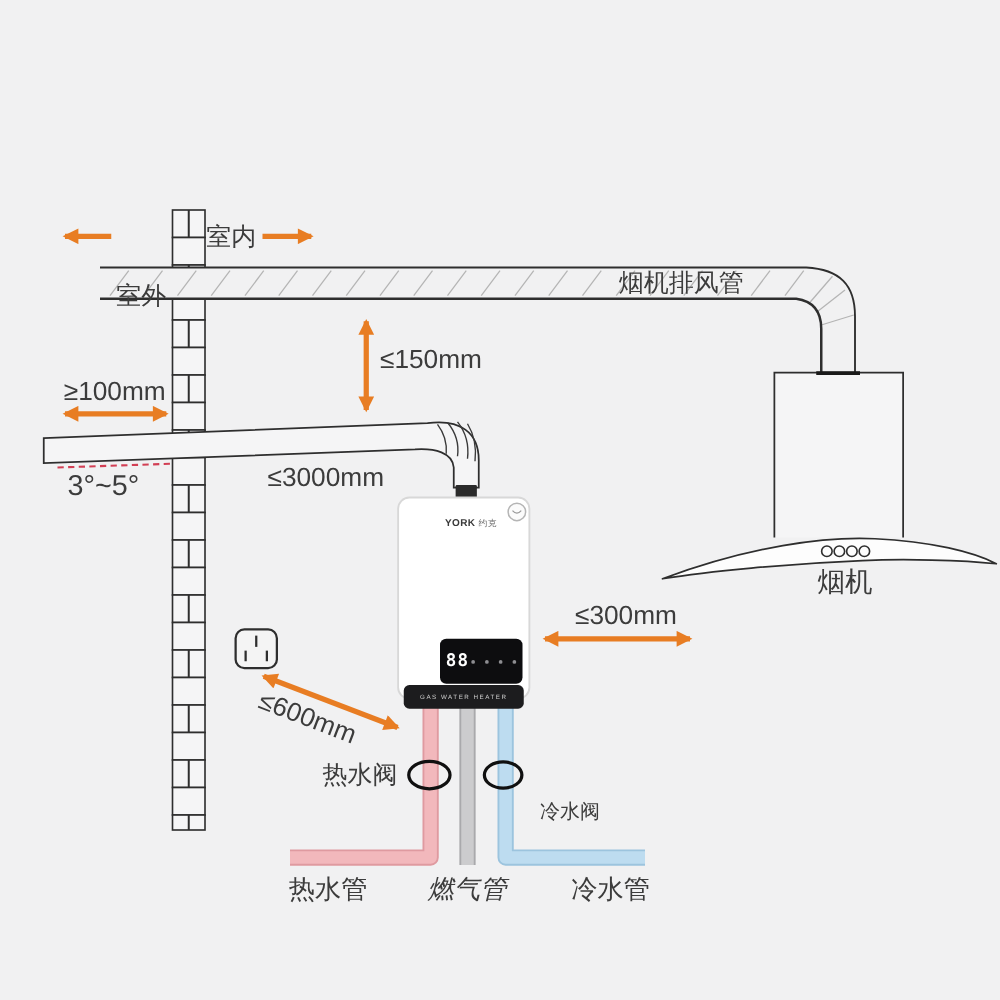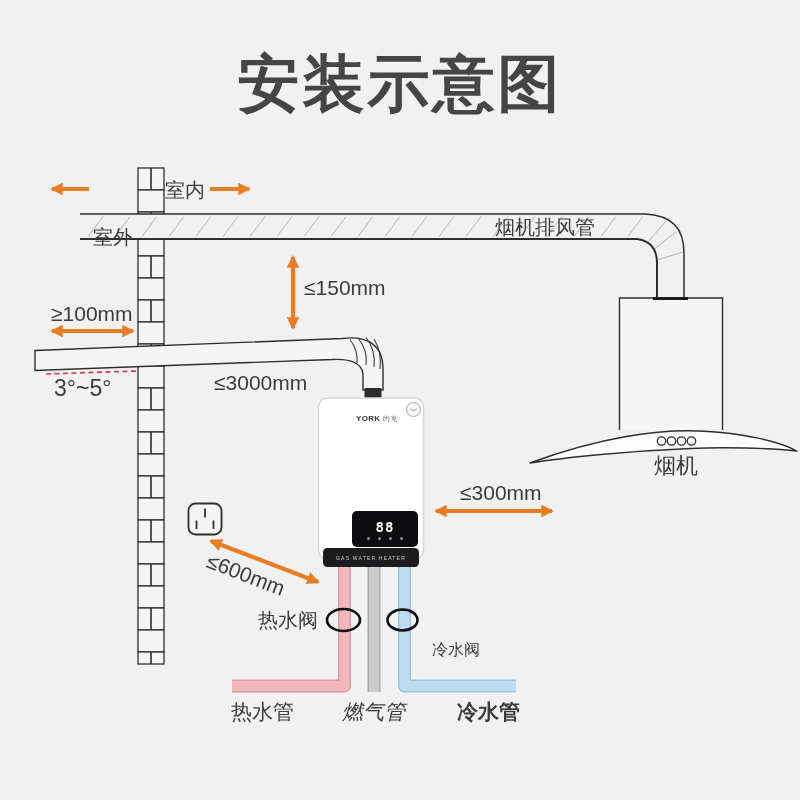--- a/index.html
+++ b/index.html
@@ -27,21 +27,21 @@
   .rib{fill:none;stroke:#3a3a3a;stroke-width:1.1;}
 
   
   .label{position:absolute;color:var(--text,#3c3c3c);font-size:21px;white-space:nowrap;line-height:1.1;}
   .title{position:absolute;left:0;right:0;top:42px;text-align:center;font-size:62px;font-weight:800;
          letter-spacing:3px;color:#454545;}
   .rot600{transform:rotate(21deg);transform-origin:left top;}
   .brand{position:absolute;font-size:8px;color:#3a3a3a;font-weight:700;letter-spacing:.3px;}
   .brand .cn{font-weight:400;color:#6a6a6a;font-size:7px;}
   .display{position:absolute;left:352px;top:511px;width:66px;height:36px;border-radius:5px;
-           display:flex;flex-direction:column;align-items:center;justify-content:center;gap:2px;pointer-events:none;text-align:center;}
+           display:flex;flex-direction:row;align-items:center;justify-content:center;gap:2px;pointer-events:none;text-align:center;}
   .display .digits{color:#fff;font-family:"DejaVu Sans Mono","Liberation Mono",monospace;
                    font-size:14px;font-weight:700;letter-spacing:1px;}
   .display .dots{display:flex;gap:8px;}
   .display .dots span{width:3px;height:3px;border-radius:50%;background:#8e8e92;display:block;}
   .strip-text{position:absolute;left:323px;top:549px;width:96px;height:18px;display:flex;align-items:center;
               justify-content:center;font-size:5px;letter-spacing:1.2px;color:#cfcfcf;}
 </style>
 </head>
 <body>
 
@@ -180,42 +180,41 @@
     <g>
       <path class="orange-line" d="M89,189 L52,189" marker-end="url(#arrowhead)"></path>
       <path class="orange-line" d="M210,189 L249,189" marker-end="url(#arrowhead)"></path>
       <path class="orange-line" d="M293,257 L293,328" marker-start="url(#arrowhead)" marker-end="url(#arrowhead)"></path>
       <path class="orange-line" d="M52,331 L133,331" marker-start="url(#arrowhead)" marker-end="url(#arrowhead)"></path>
       <path class="orange-line" d="M436,511 L552,511" marker-start="url(#arrowhead)" marker-end="url(#arrowhead)"></path>
       <path class="orange-line" d="M211,541 L318,582" marker-start="url(#arrowhead)" marker-end="url(#arrowhead)"></path>
     </g>
   </svg>
 
-  <div class="title">安装示意图</div>
 
   <div class="label" style="left:93px;top:179px;font-size:20px;margin-top:47px;">室外</div>
   <div class="label" style="left:165px;top:179px;font-size:20px;">室内</div>
 
   <div class="label" style="left:479px;top:216px;font-size:20px;margin-left:16px;">烟机排风管</div>
 
   <div class="label" style="left:304px;top:276px;">≤150mm</div>
   <div class="label" style="left:51px;top:302px;">≥100mm</div>
   <div class="label" style="left:54px;top:376px;font-size:23px;">3°~5°</div>
   <div class="label" style="left:214px;top:371px;">≤3000mm</div>
   <div class="label" style="left:460px;top:481px;">≤300mm</div>
   <div class="label rot600" style="left:212px;top:549px;">≤600mm</div>
 
   <div class="label" style="left:654px;top:454px;font-size:22px;">烟机</div>
 
   <div class="label" style="left:258px;top:609px;font-size:20px;">热水阀</div>
   <div class="label" style="left:432px;top:641px;font-size:16px;">冷水阀</div>
 
   <div class="label" style="left:231px;top:700px;">热水管</div>
   <div class="label" style="left:342px;top:700px;font-style:italic;">燃气管</div>
-  <div class="label" style="left:457px;top:700px;font-weight:bold;">冷水管</div>
+  <div class="label" style="left:457px;top:700px;">冷水管</div>
 
   <div class="brand" style="left:356px;top:414px;">
     <span>YORK</span>
     <span class="cn">约克</span>
   </div>
 
   <div class="display">
     <span class="digits">88</span>
     <span class="dots">
         <span></span>

